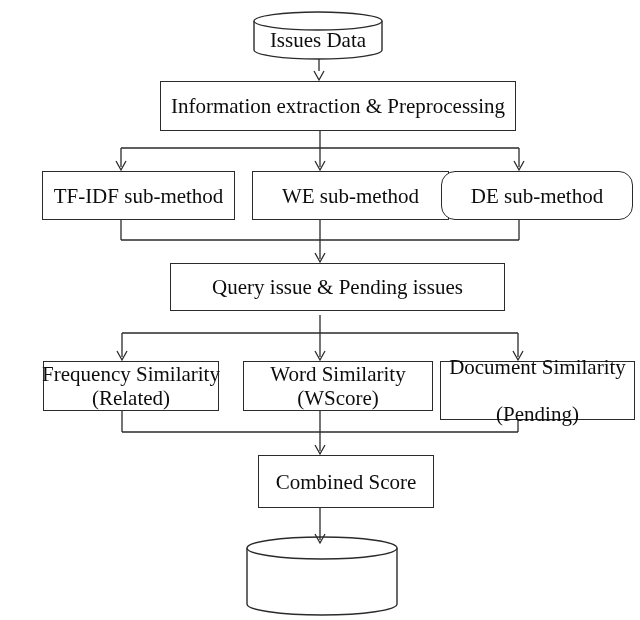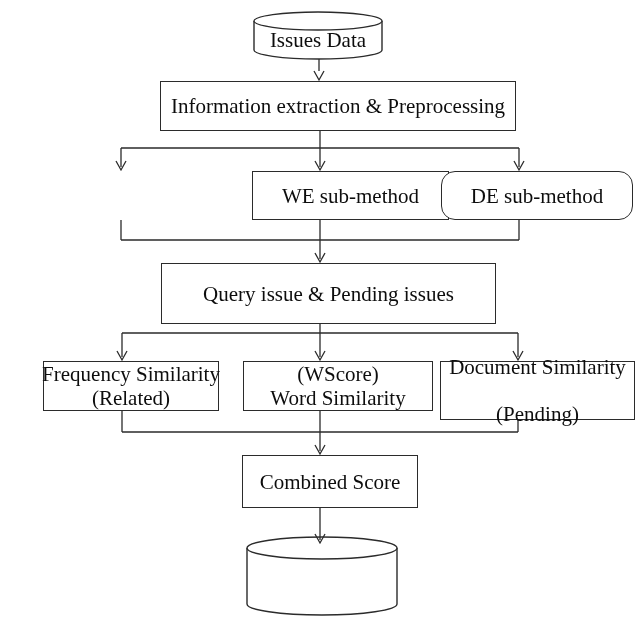--- a/index.html
+++ b/index.html
@@ -84,45 +84,48 @@
 
   <div class="cyl-label" style="left:254px; top:24px; width:128px; height:32px;align-items:center;">
     <span>Issues Data</span>
   </div>
 
 
   <div class="node-box" style="left:142px; top:81px; width:356px; height:50px;">
     <span>Information extraction &amp; Preprocessing</span>
   </div>
 
+  <div class="node-box" style="left:24px; top:171px; width:193px; height:49px;">
+    <span>TF-IDF sub-method</span>
+  </div>
 
   <div class="node-box" style="left:234px; top:171px; width:197px; height:49px;font-family:Liberation Serif, serif;">
     <span>WE sub-method</span>
   </div>
 
   <div class="node-box" style="left:423px; top:171px; width:192px; height:49px;border-radius:14px;">
     <span>DE sub-method</span>
   </div>
 
-  <div class="node-box" style="left:143px; top:263px; width:335px; height:61px;">
+  <div class="node-box" style="left:152px; top:263px; width:335px; height:48px;">
     <span>Query issue &amp; Pending issues</span>
   </div>
 
   <div class="node-box two-line" style="left:25px; top:361px; width:176px; height:50px;">
     <span>Frequency Similarity</span>
     <span>(Related)</span>
   </div>
 
   <div class="node-box two-line" style="left:225px; top:361px; width:190px; height:50px;">
+    <span>Word Similarity</span>
     <span>(WScore)</span>
-    <span>Word Similarity</span>
   </div>
 
   <div class="node-box two-line" style="left:422px; top:361px; width:195px; height:59px;gap:23px;">
     <span>Document Similarity</span>
     <span>(Pending)</span>
   </div>
 
-  <div class="node-box" style="left:224px; top:455px; width:176px; height:53px;">
+  <div class="node-box" style="left:240px; top:455px; width:176px; height:53px;">
     <span>Combined Score</span>
   </div>
 
 </div>
 
 </body></html>

